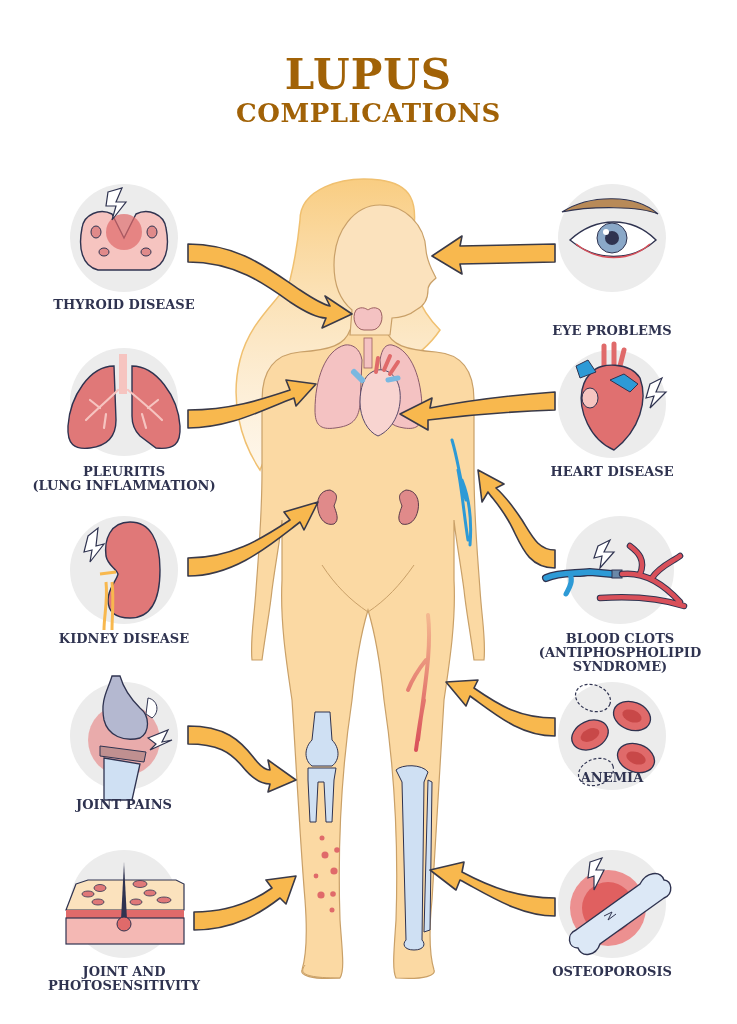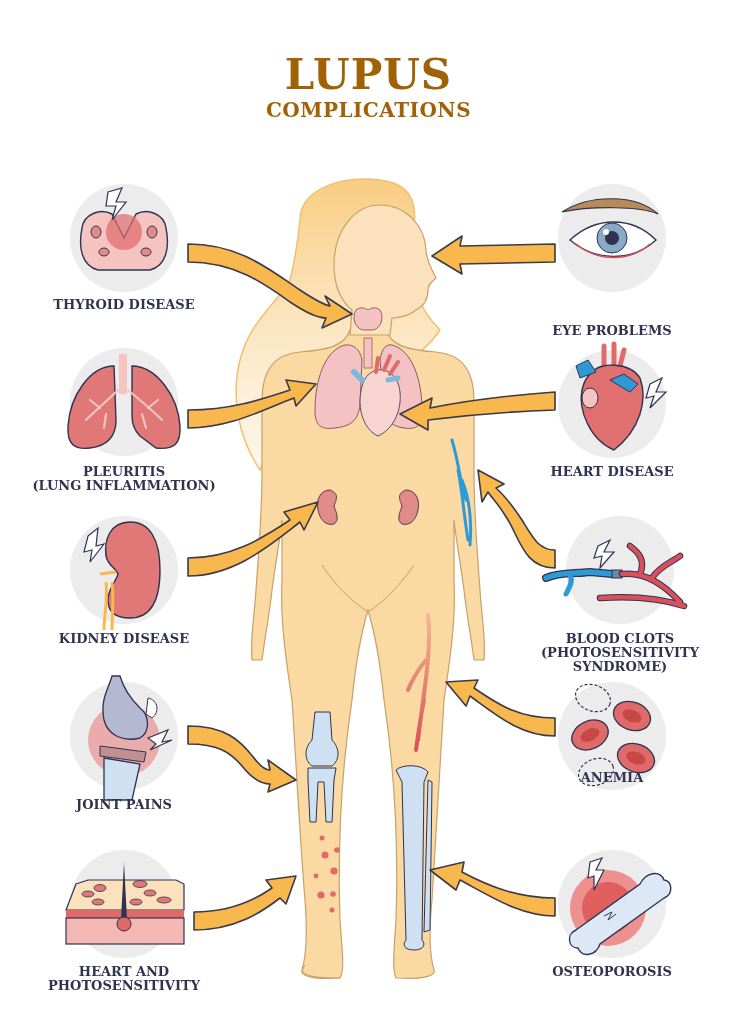--- a/index.html
+++ b/index.html
@@ -1,19 +1,19 @@
 <!DOCTYPE html>
 <html><head>
 <meta charset="utf-8">
 <style>
   html, body { margin:0; padding:0; background:#ffffff; }
   body { width:737px; height:1024px; position:relative; overflow:hidden; font-family:"DejaVu Serif", serif; }
   .title { position:absolute; left:0; width:737px; text-align:center; color:#a16207; font-weight:bold; font-family:"DejaVu Serif", serif; }
   .title1 { top:50px; font-size:42px; letter-spacing:1px; }
-  .title2 { top:98px; font-size:20px; letter-spacing:0.5px; }
+  .title2 { top:98px; font-size:26px; letter-spacing:0.5px; }
   svg.main { position:absolute; left:0; top:0; }
   .label { position:absolute; width:200px; text-align:center; color:#2f3350; font-weight:bold; font-size:13px; line-height:14px; font-family:"DejaVu Serif", serif; }
 </style>
 </head>
 <body>
 
 <div class="title title1">LUPUS</div>
 <div class="title title2">COMPLICATIONS</div>
 
 <svg class="main" width="737" height="1024" viewBox="0 0 737 1024" xmlns="http://www.w3.org/2000/svg">
@@ -222,32 +222,32 @@
   <div>PLEURITIS</div>
   <div>(LUNG INFLAMMATION)</div>
 </div>
 <div class="label" style="left:24px; top:632px;">
   <div>KIDNEY DISEASE</div>
 </div>
 <div class="label" style="left:24px; top:798px;">
   <div>JOINT PAINS</div>
 </div>
 <div class="label" style="left:24px; top:965px;">
-  <div>HEART AND</div>
+  <div>JOINT AND</div>
   <div>PHOTOSENSITIVITY</div>
 </div>
 
 <div class="label" style="left:512px; top:298px;margin-top:26px;">
   <div>EYE PROBLEMS</div>
 </div>
 <div class="label" style="left:512px; top:465px;">
   <div>HEART DISEASE</div>
 </div>
 <div class="label" style="left:520px; top:632px;">
   <div>BLOOD CLOTS</div>
-  <div>(PHOTOSENSITIVITY SYNDROME)</div>
+  <div>(ANTIPHOSPHOLIPID SYNDROME)</div>
 </div>
 <div class="label" style="left:512px; top:771px;">
   <div>ANEMIA</div>
 </div>
 <div class="label" style="left:512px; top:965px;">
   <div>OSTEOPOROSIS</div>
 </div>
 
 </body></html>

